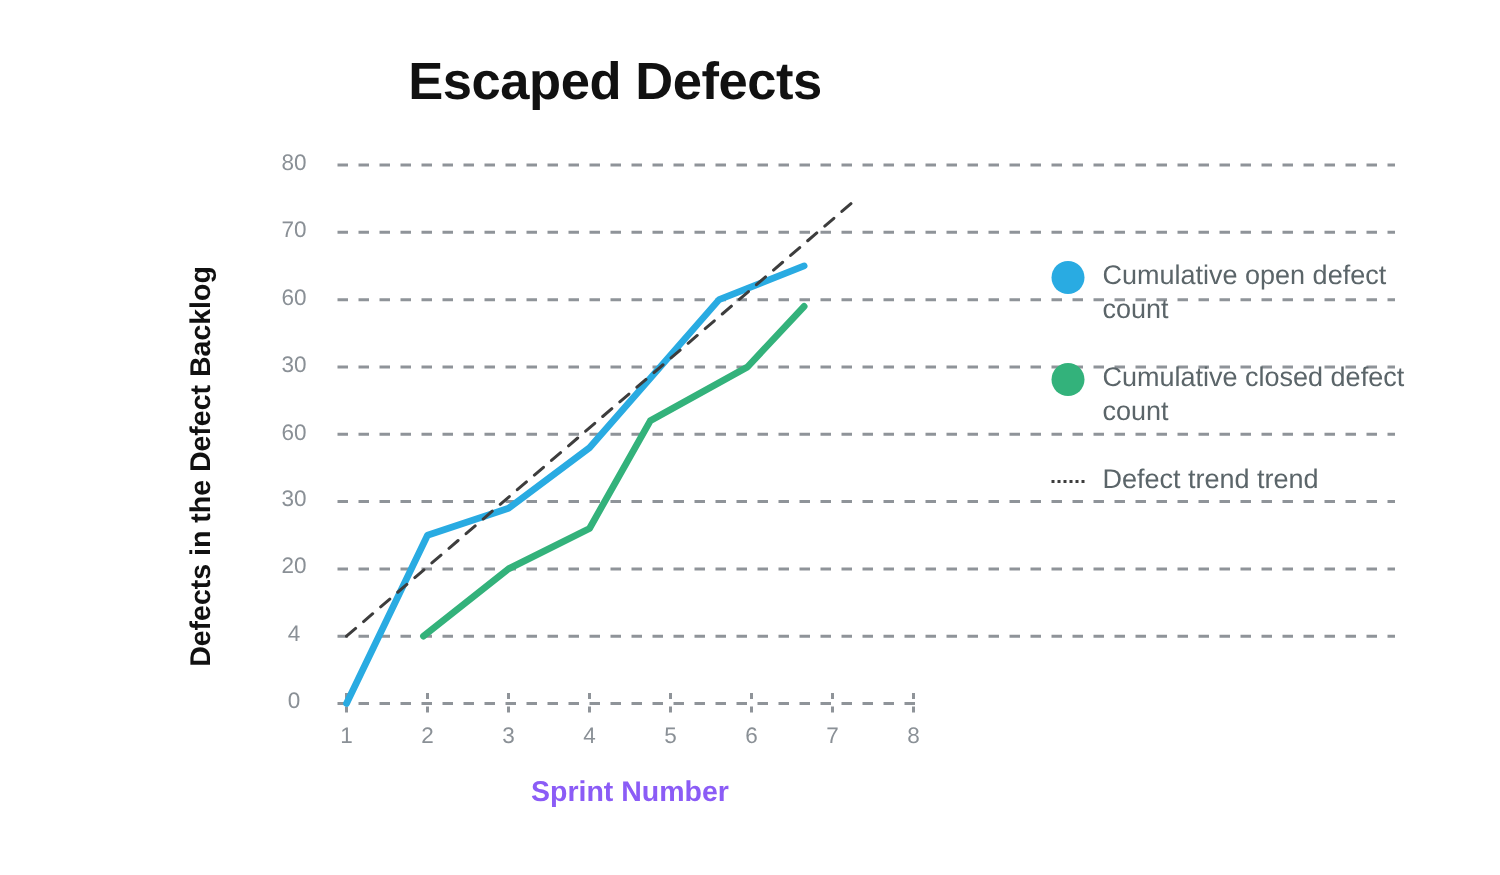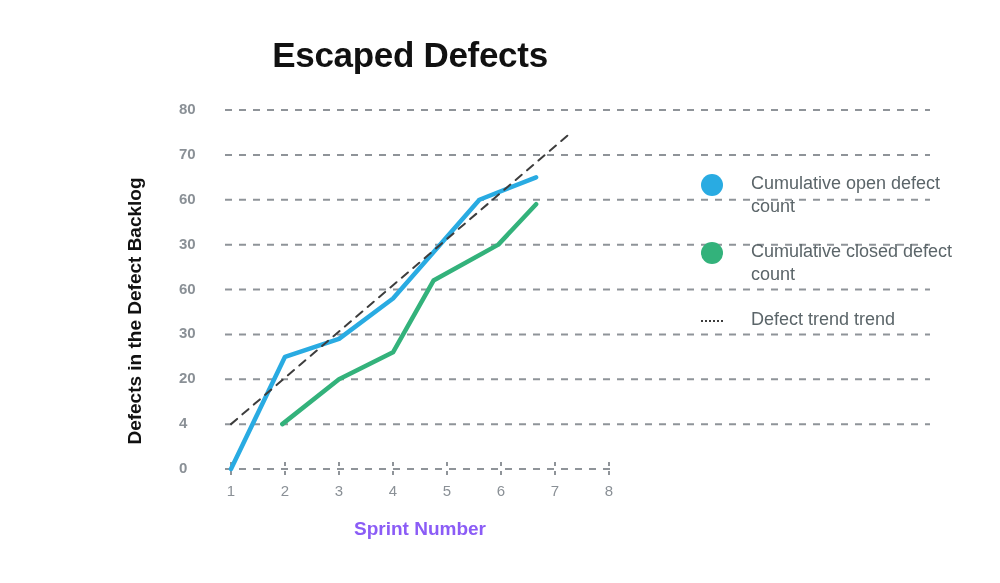--- a/index.html
+++ b/index.html
@@ -72,22 +72,21 @@
   }
 
   .ytick-label, .xtick-label {
     position: absolute;
     font-size: 15px;
     color: #8a9096;
     white-space: nowrap;
   }
   .ytick-label {
     width: 34px;
-    text-align: left;
-    font-weight: bold;
+    text-align: center;
   }
   .xtick-label {
     width: 30px;
     text-align: center;
   }
 
   
   .legend {
     position: absolute;
     left: 701px;
@@ -116,21 +115,21 @@
   .legend-dash::before {
     content: "";
     position: absolute;
     left: 0;
     top: 10px;
     width: 22px;
     height: 0;
     border-top: 2px dotted #3d3d3d;
   }
   .legend-text {
-    margin-left: 28px;
+    margin-left: 12px;
     font-size: 18px;
     color: #5b6569;
     line-height: 1.28;
     max-width: 210px;
   }
 </style>
 </head>
 <body>
 
 <div id="chart-root">

